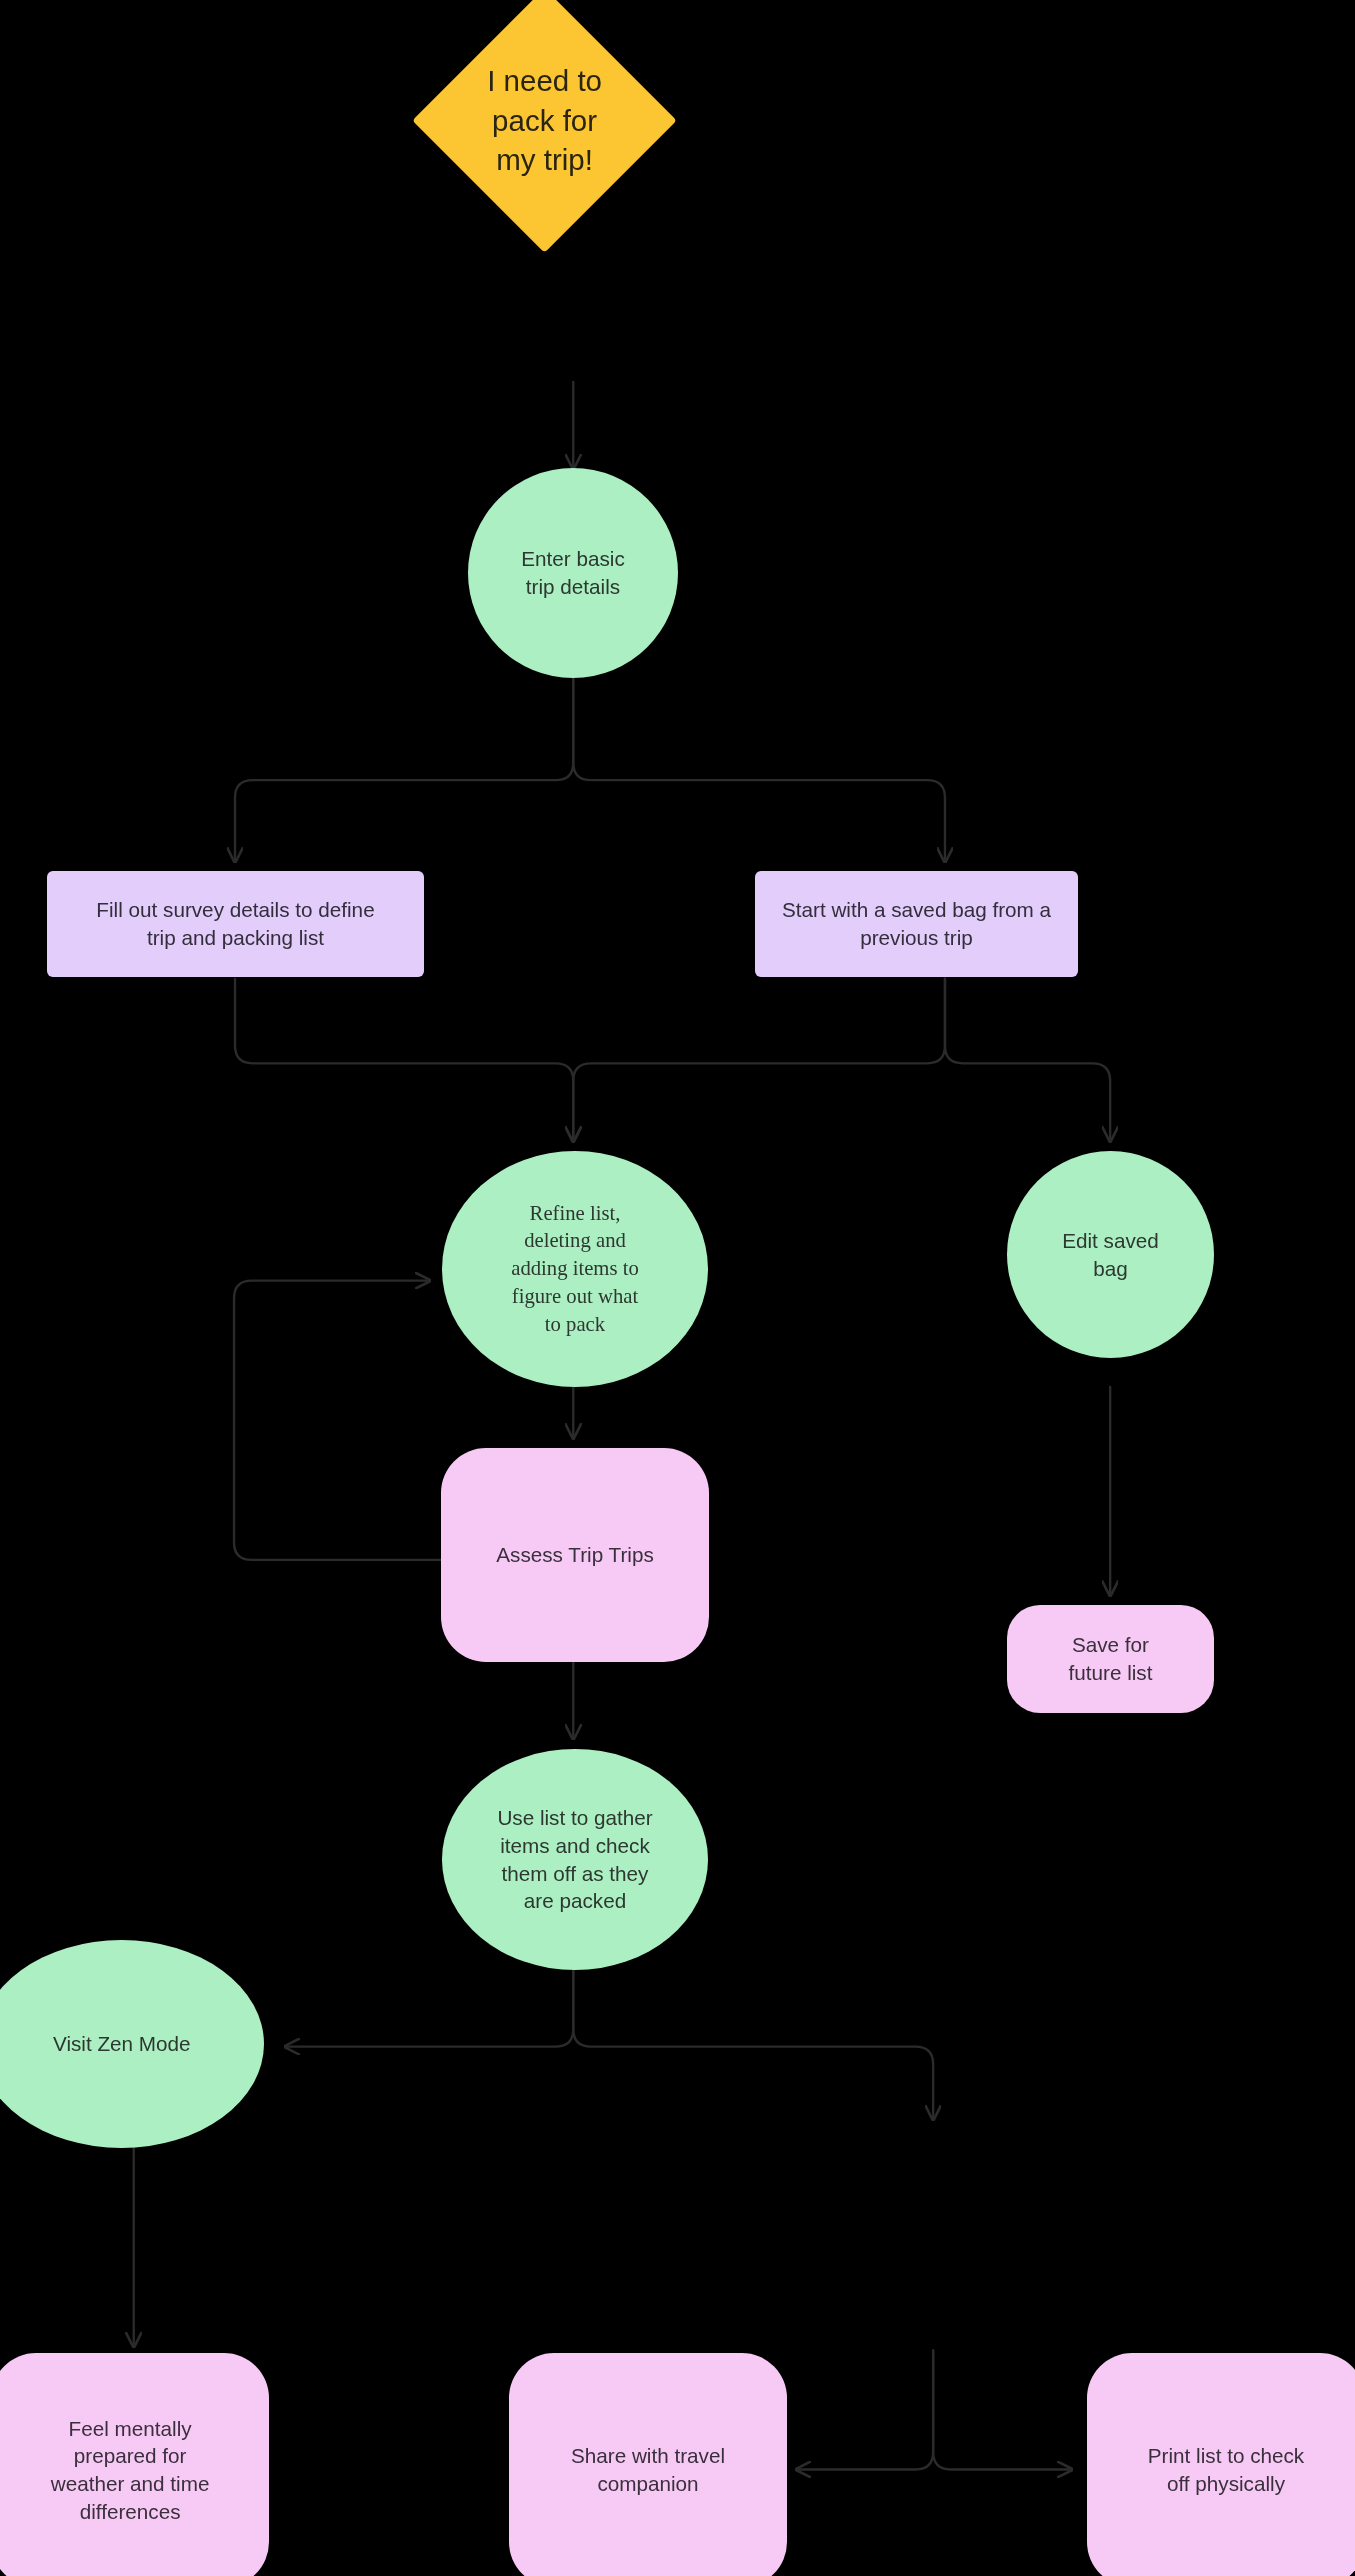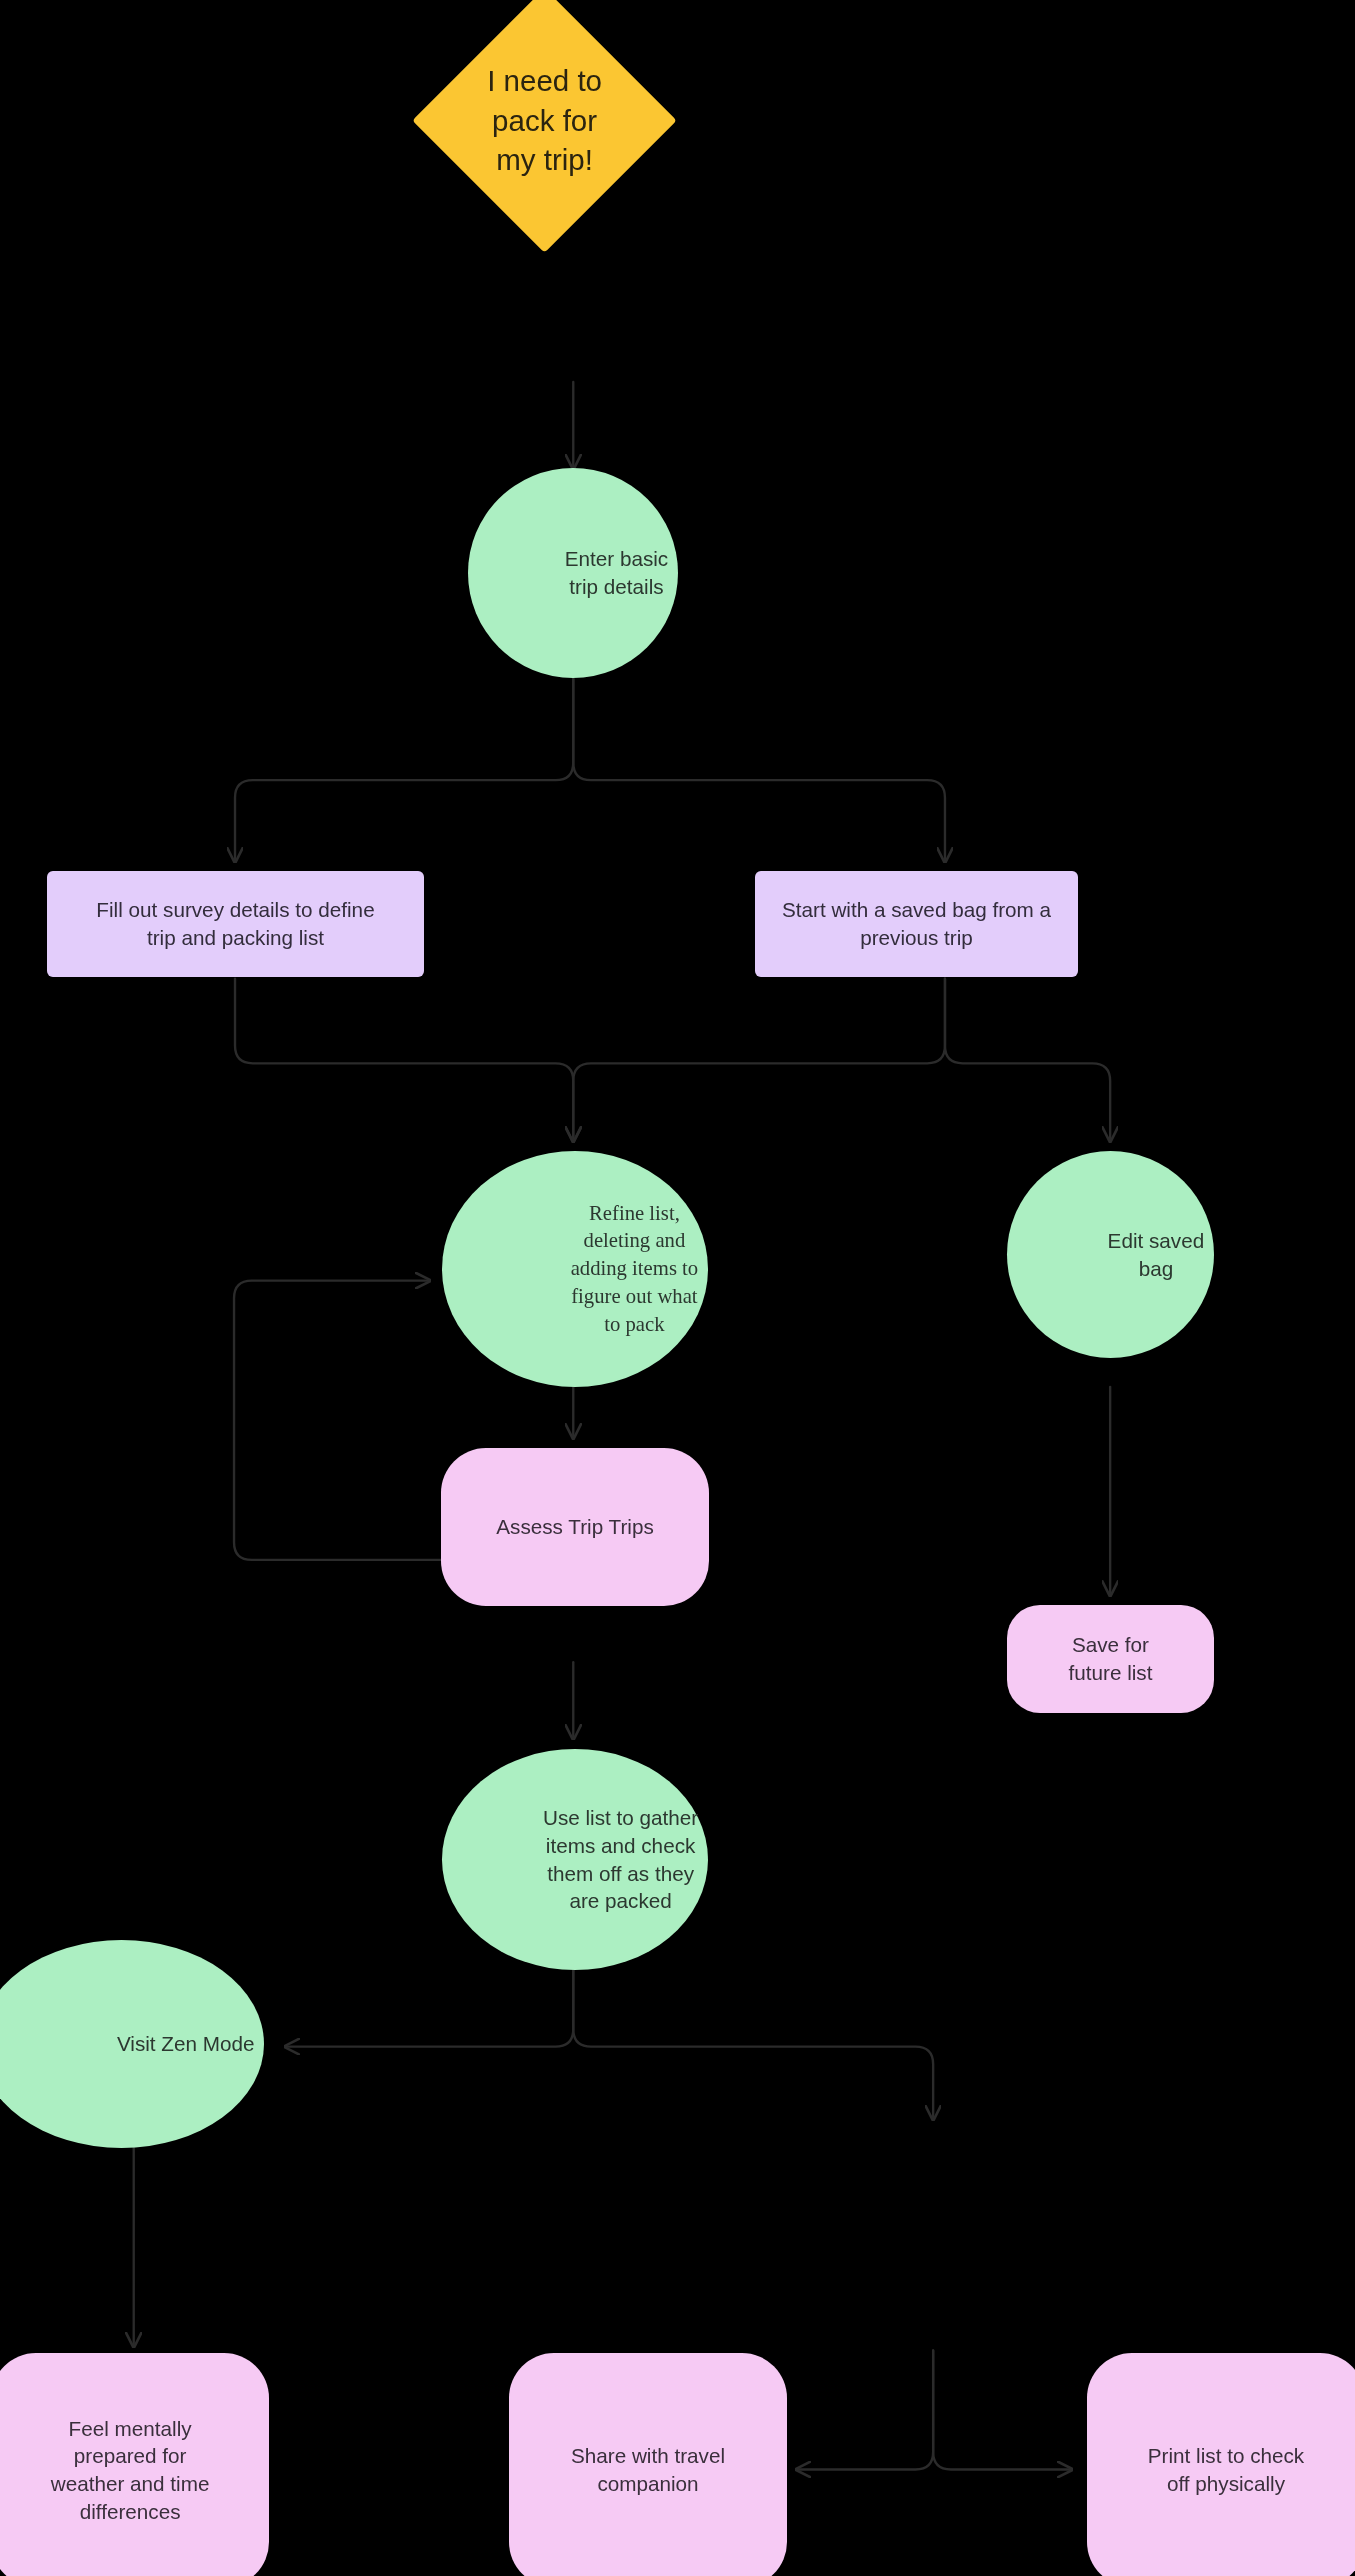--- a/index.html
+++ b/index.html
@@ -10,21 +10,21 @@
 
   .node{position:absolute;display:flex;align-items:center;justify-content:center;
         text-align:center;box-sizing:border-box;}
   .node .lbl{display:block;line-height:1.34;white-space:pre-line;}
 
   
   .diamond{background:#FBC632;transform:rotate(45deg);border-radius:3.9px;}
   .diamond .lbl{transform:rotate(-45deg);color:#2b2410;font-size:29.5px;}
 
   
-  .circle{background:#ACEFC2;border-radius:50%;color:#2c3830;justify-content:flex-end;}
+  .circle{background:#ACEFC2;border-radius:50%;color:#2c3830;}
   .circle .lbl{font-size:20.7px;padding:0 9.8px;}
 
   
   .rect{background:#E3CDFB;border-radius:5.9px;color:#332d3c;}
   .rect .lbl{font-size:20.7px;padding:0 13.8px;}
 
   
   .pill{background:#F6CAF4;border-radius:45px;color:#3a2f3c;}
   .pill .lbl{font-size:20.7px;padding:0 17.7px;}
 </style>
@@ -100,21 +100,21 @@
 adding items to
 figure out what
 to pack</span>
   </div>
 
   <div class="node circle" style="left:1007px;top:1151px;width:207px;height:207px;">
     <span class="lbl">Edit saved
 bag</span>
   </div>
 
-  <div class="node pill" style="left:441px;top:1448px;width:268px;height:158px;">
+  <div class="node pill" style="left:441px;top:1448px;width:268px;height:214px;">
     <span class="lbl">Assess Trip Trips</span>
   </div>
 
   <div class="node pill" style="left:1007px;top:1605px;width:207px;height:108px;border-radius:33px;">
     <span class="lbl">Save for
 future list</span>
   </div>
 
   <div class="node circle" style="left:442px;top:1749px;width:266px;height:221px;">
     <span class="lbl">Use list to gather

